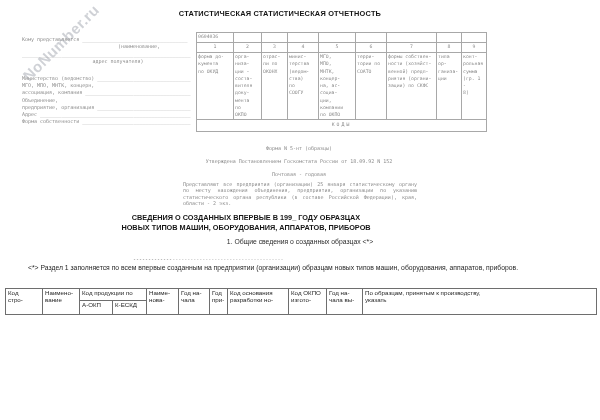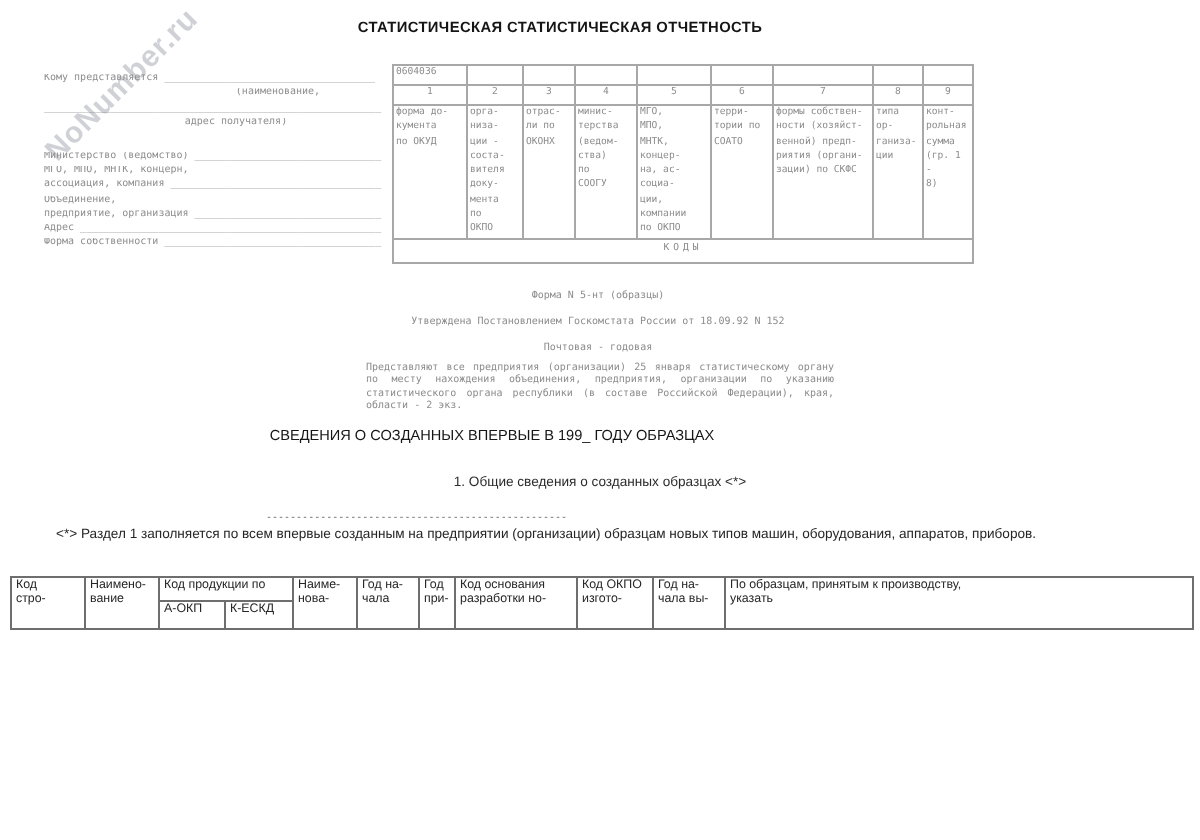--- a/index.html
+++ b/index.html
@@ -32,21 +32,21 @@
   .codes .r1 td{height:9px;line-height:8px;}
   .codes .r2 td{height:9px;line-height:8px;text-align:center;}
   .codes .kody td{height:11px;line-height:10px;text-align:center;letter-spacing:2px;}
 
   
   .mid-line{left:0;width:598px;text-align:center;font-size:5px;color:#8c8c8c;}
   .submission{left:183px;top:181px;width:234px;font-size:5px;line-height:6.4px;
     color:#8c8c8c;text-align:justify;}
 
   
-  .report-title{left:0;width:492px;text-align:center;font-size:7.3px;font-weight:normal;color:#161616;}
+  .report-title{left:0;width:492px;text-align:center;font-size:7.3px;font-weight:bold;color:#161616;}
   .section-title{left:0;top:238px;width:600px;text-align:center;font-size:6.8px;color:#2c2c2c;}
 
   
   .dashes{left:133px;top:256px;font-size:5px;color:#5a5a5a;letter-spacing:0;}
   .footnote{left:8px;top:264px;width:585px;font-size:6.8px;line-height:7.6px;color:#262626;
     text-align:justify;text-indent:20px;}
 
   
   .main-table{left:5px;top:288px;width:592px;border-collapse:collapse;table-layout:fixed;}
   .main-table td{border:1px solid #6e6e6e;font-size:6.2px;line-height:6.9px;color:#262626;
@@ -166,20 +166,21 @@
     </tr>
   </tbody>
     </table>
 
   <div class="abs mid-line mono" style="top:145px;">Форма N 5-нт (образцы)</div>
   <div class="abs mid-line mono" style="top:158px;">Утверждена Постановлением Госкомстата России от 18.09.92 N 152</div>
   <div class="abs mid-line mono" style="top:171px;">Почтовая - годовая</div>
   <div class="abs submission mono">Представляют все предприятия (организации) 25 января статистическому органу по месту нахождения объединения, предприятия, организации по указанию статистического органа республики (в составе Российской Федерации), края, области - 2 экз.</div>
 
   <div class="abs report-title" style="top:213px;">СВЕДЕНИЯ О СОЗДАННЫХ ВПЕРВЫЕ В 199_ ГОДУ ОБРАЗЦАХ</div>
+  <div class="abs report-title" style="top:222.5px;">НОВЫХ ТИПОВ МАШИН, ОБОРУДОВАНИЯ, АППАРАТОВ, ПРИБОРОВ</div>
   <div class="abs section-title">1. Общие сведения о созданных образцах &lt;*&gt;</div>
 
   <div class="abs dashes mono">--------------------------------------------------</div>
   <div class="abs footnote">&lt;*&gt; Раздел 1 заполняется по всем впервые созданным на предприятии (организации) образцам новых типов машин, оборудования, аппаратов, приборов.</div>
 
   <table class="abs main-table">
     <colgroup>
       <col style="width:37px">
         <col style="width:37px">
         <col style="width:33px">

